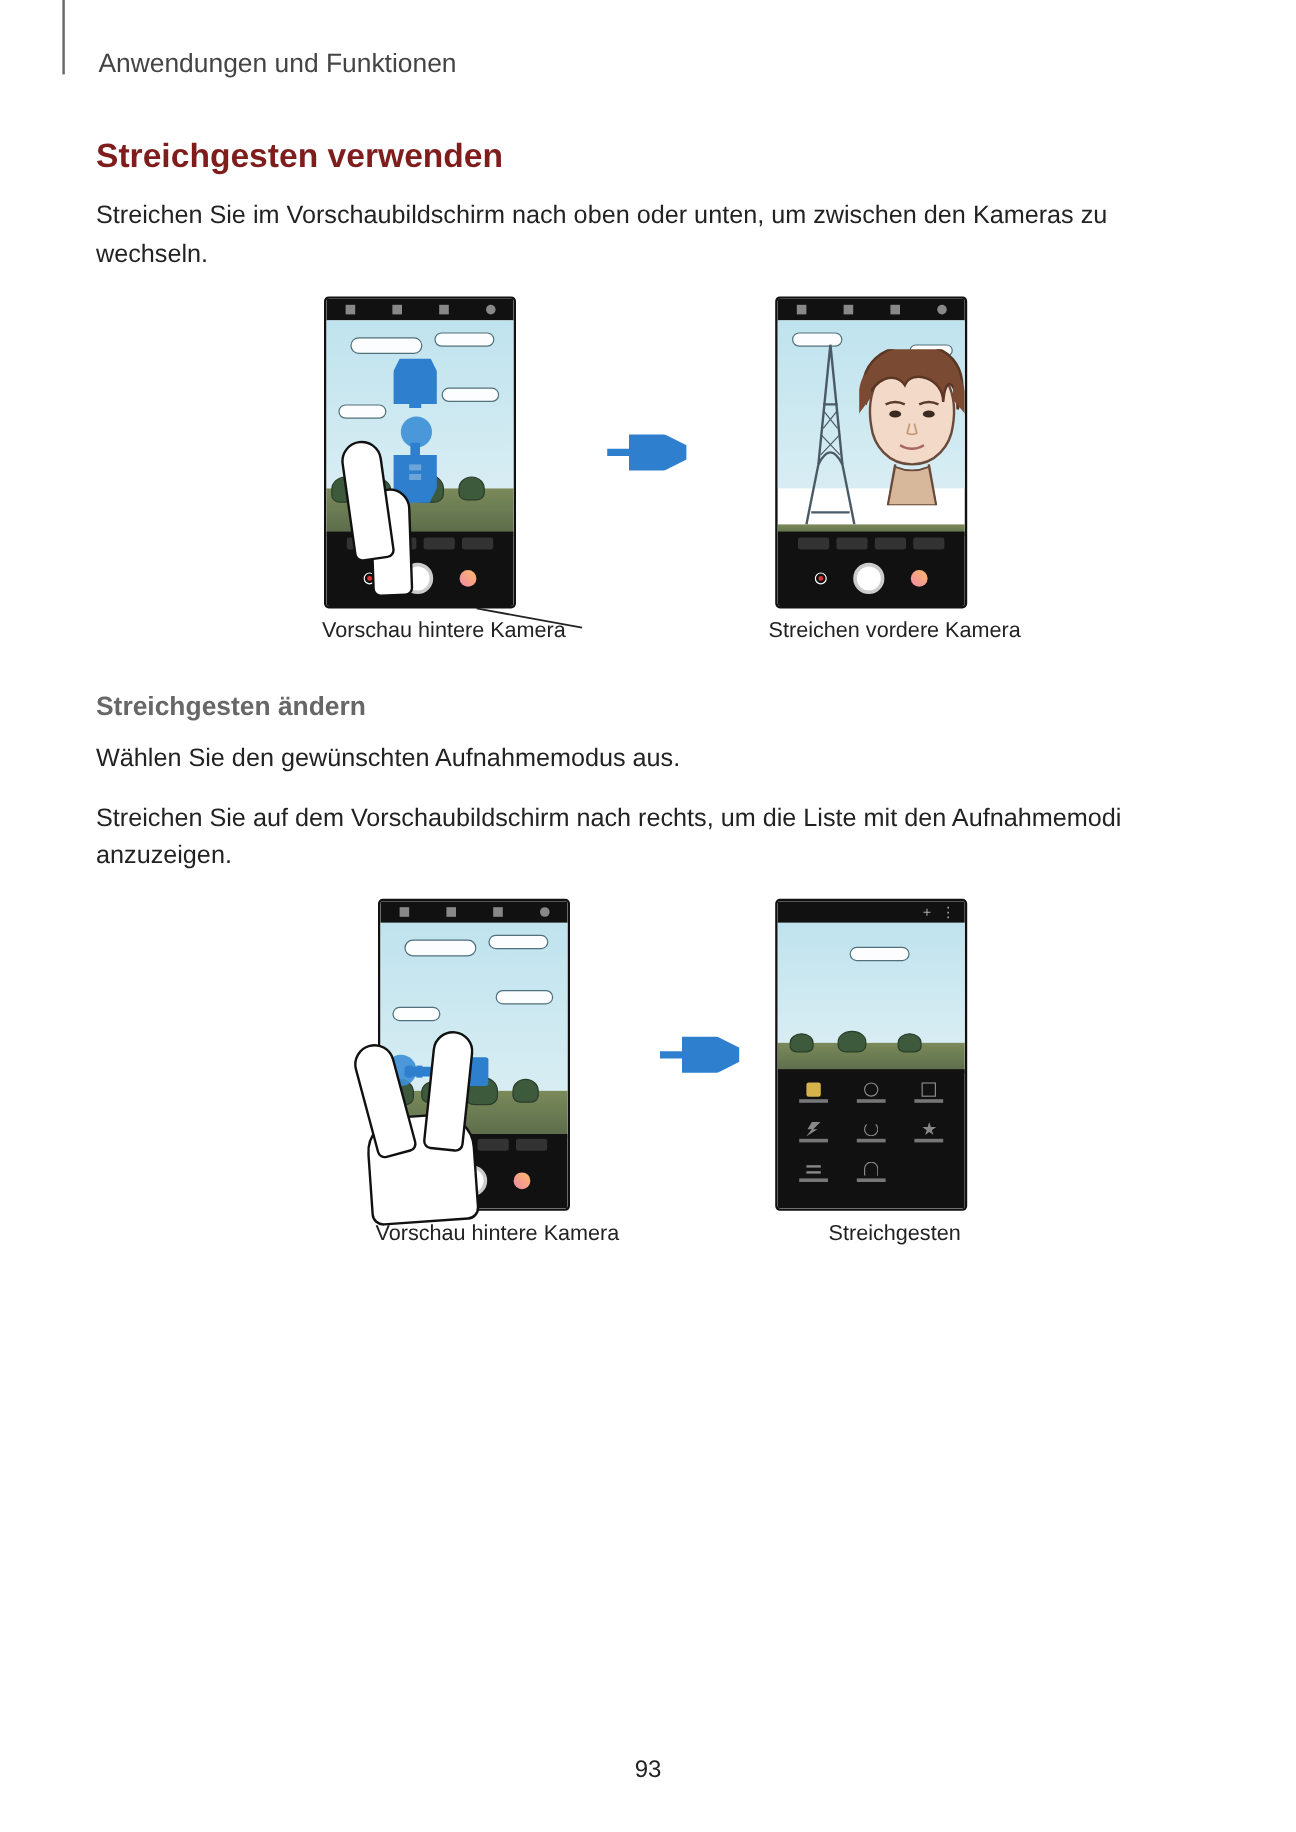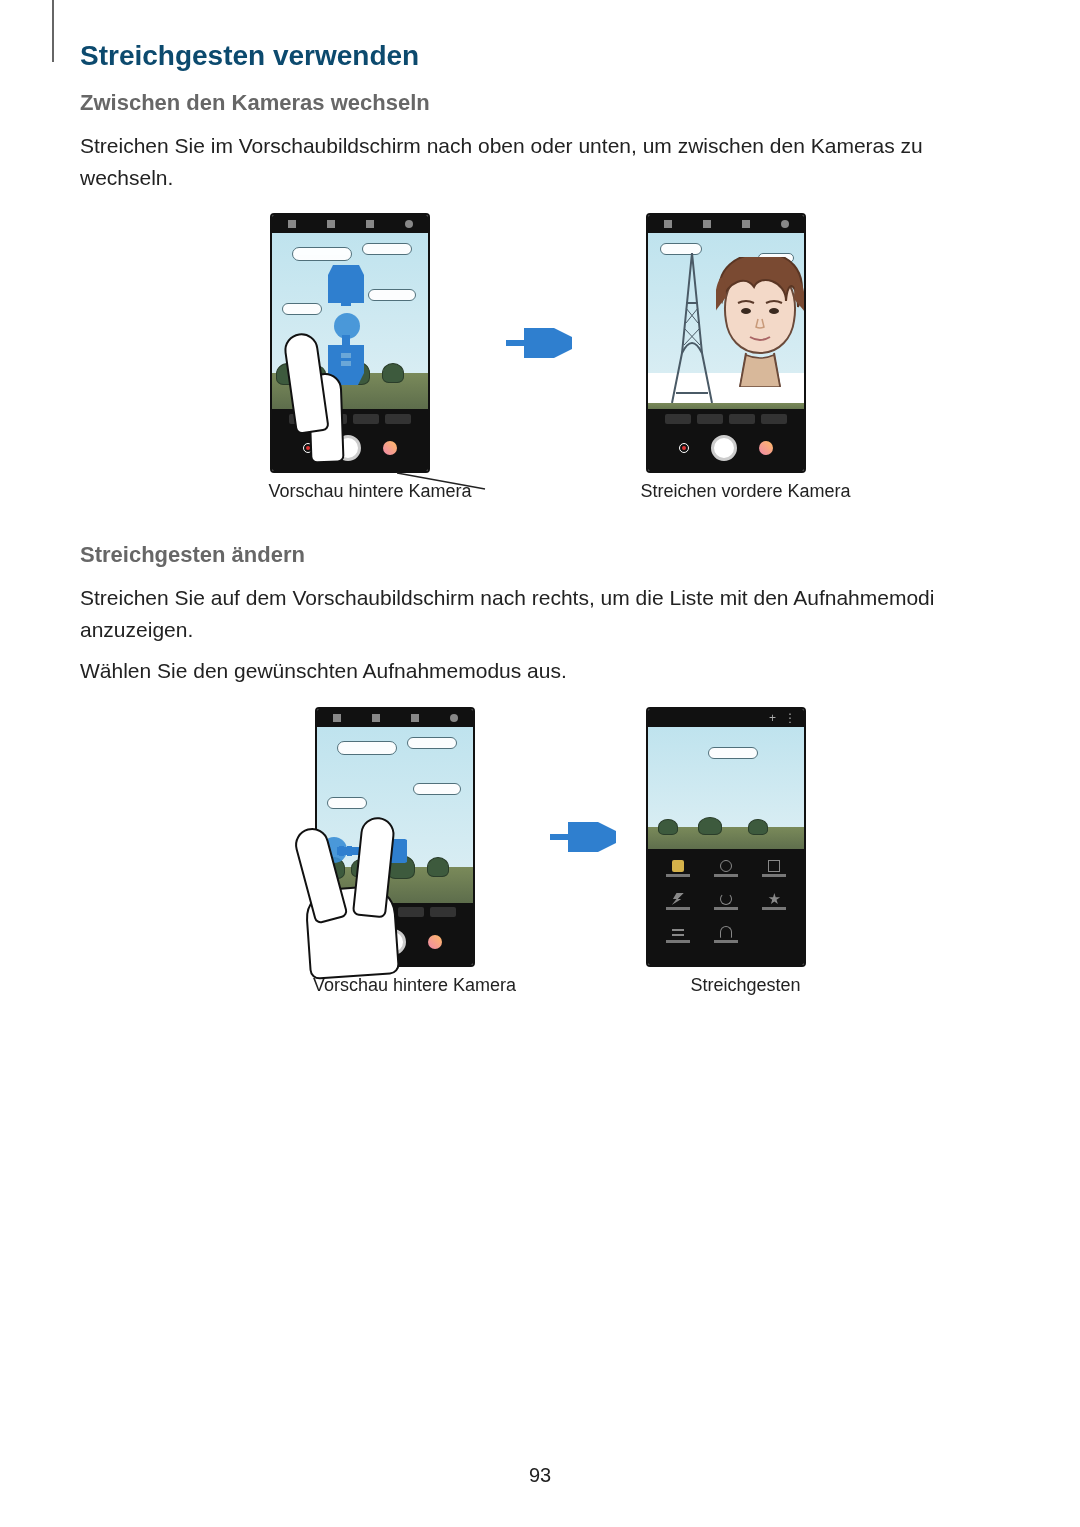--- a/index.html
+++ b/index.html
@@ -27,21 +27,21 @@
   }
   .crumb {
     font-size: 22px;
     color: #444;
     margin-bottom: 48px;
     margin-left: 2px;
   }
   h2.section {
     font-size: 28px;
     font-weight: bold;
-    color: #0c4a6e;
+    color: #7f1d1d;
     margin-bottom: 18px;
   }
   p.body {
     font-size: 21px;
     line-height: 1.5;
     color: #222;
     margin-bottom: 30px;
   }
   h3.sub {
     font-size: 22px;
@@ -247,24 +247,24 @@
     text-align:center;
     font-size:20px;
     color:#222;
   }
 </style>
 </head>
 <body>
 
 <div class="page">
   <div class="tab-line"></div>
+  <div class="crumb">Anwendungen und Funktionen</div>
 
   <h2 class="section">Streichgesten verwenden</h2>
 
-  <h3 class="sub">Zwischen den Kameras wechseln</h3>
   <p class="body" style="margin-bottom:18px">Streichen Sie im Vorschaubildschirm nach oben oder unten, um zwischen den Kameras zu wechseln.</p>
 
   <div class="figrow">
     <div class="figcol" style="position:relative">
       <div class="phone">
         <div class="statusbar">
             <div class="sb-icon"></div>
             <div class="sb-icon"></div>
             <div class="sb-icon"></div>
             <div class="sb-icon r"></div>
@@ -382,22 +382,22 @@
               <div class="shutter"></div>
               <div class="fx"></div>
             </div>
         </div>
       </div>
       <div class="caption">Streichen vordere Kamera</div>
     </div>
   </div>
 
   <h3 class="sub" style="margin-top:40px">Streichgesten ändern</h3>
+  <p class="body" style="margin-bottom:18px">Wählen Sie den gewünschten Aufnahmemodus aus.</p>
   <p class="body" style="margin-bottom:10px">Streichen Sie auf dem Vorschaubildschirm nach rechts, um die Liste mit den Aufnahmemodi anzuzeigen.</p>
-  <p class="body" style="margin-bottom:18px">Wählen Sie den gewünschten Aufnahmemodus aus.</p>
 
   <div class="figrow">
     <div class="figcol" style="position:relative">
       <div class="phone">
         <div class="statusbar">
             <div class="sb-icon"></div>
             <div class="sb-icon"></div>
             <div class="sb-icon"></div>
             <div class="sb-icon r"></div>
           </div>

